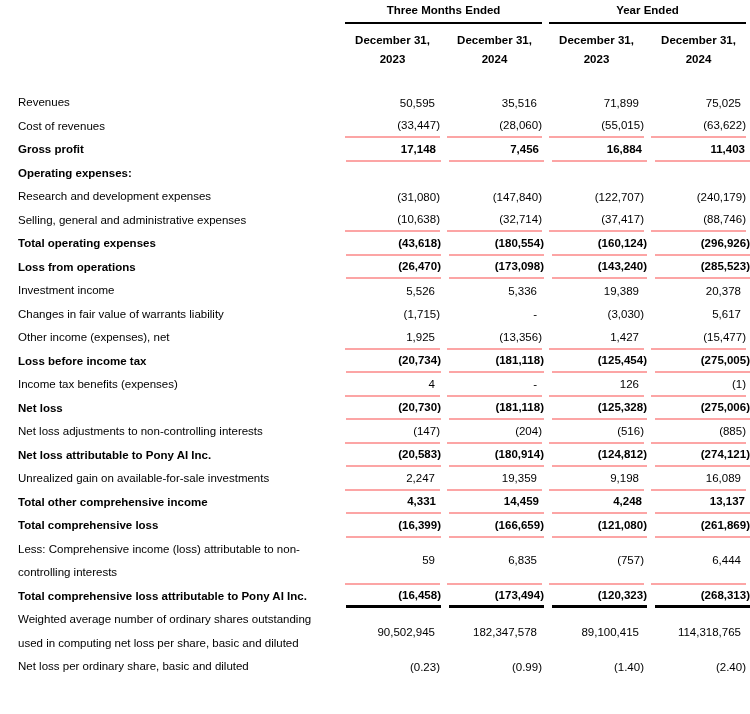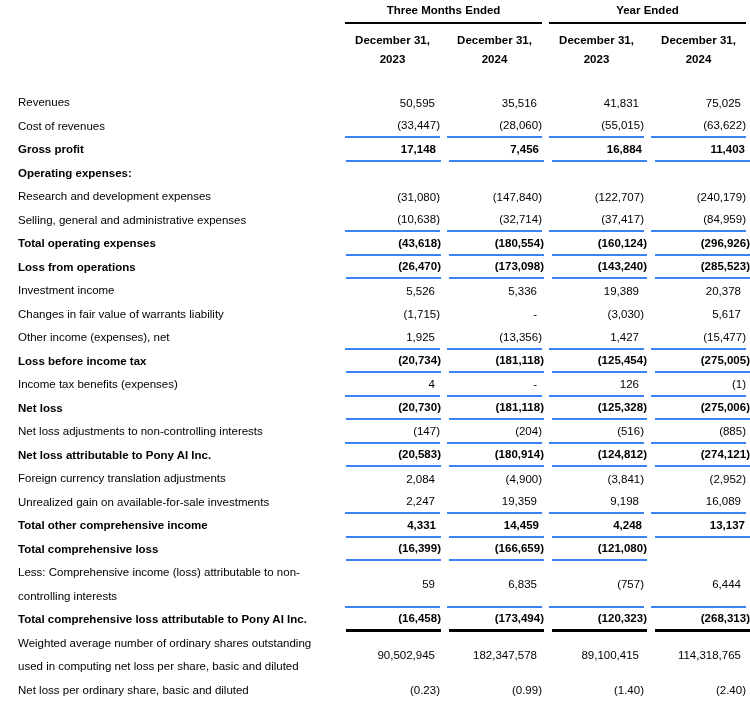--- a/index.html
+++ b/index.html
@@ -40,21 +40,21 @@
     padding-right: 4px;
   }
   .row .num {
     align-self: stretch;
     display: flex;
     align-items: center;
     justify-content: flex-end;
     white-space: nowrap;
   }
   .row.bold { font-weight: bold; gap: 8px; }
-  .row.rule-single .num { border-bottom: 2px solid #3b82f6; }
+  .row.rule-single .num { border-bottom: 2px solid #fca5a5; }
   .row.rule-thick  .num { border-bottom: 3px solid #000; }
   .num .val.np { padding-right: 5px; } 
 </style>
 </head>
 <body>
 
 <div class="sheet">
 
   <div class="grid-row groups">
     <div></div>
@@ -87,21 +87,21 @@
 
   <div class="grid-row row">
         <div class="lbl">Revenues</div>
         <div class="num">
           <span class="val np">50,595</span>
         </div>
         <div class="num">
           <span class="val np">35,516</span>
         </div>
         <div class="num">
-          <span class="val np">41,831</span>
+          <span class="val np">71,899</span>
         </div>
         <div class="num">
           <span class="val np">75,025</span>
         </div>
       </div>
       <div class="grid-row row rule-single">
         <div class="lbl">Cost of revenues</div>
         <div class="num">
           <span class="val">(33,447)</span>
         </div>
@@ -157,21 +157,21 @@
         <div class="num">
           <span class="val">(10,638)</span>
         </div>
         <div class="num">
           <span class="val">(32,714)</span>
         </div>
         <div class="num">
           <span class="val">(37,417)</span>
         </div>
         <div class="num">
-          <span class="val">(84,959)</span>
+          <span class="val">(88,746)</span>
         </div>
       </div>
       <div class="grid-row row bold rule-single">
         <div class="lbl">Total operating expenses</div>
         <div class="num">
           <span class="val">(43,618)</span>
         </div>
         <div class="num">
           <span class="val">(180,554)</span>
         </div>
@@ -310,35 +310,20 @@
         <div class="num">
           <span class="val">(180,914)</span>
         </div>
         <div class="num">
           <span class="val">(124,812)</span>
         </div>
         <div class="num">
           <span class="val">(274,121)</span>
         </div>
       </div>
-      <div class="grid-row row">
-        <div class="lbl">Foreign currency translation adjustments</div>
-        <div class="num">
-          <span class="val np">2,084</span>
-        </div>
-        <div class="num">
-          <span class="val">(4,900)</span>
-        </div>
-        <div class="num">
-          <span class="val">(3,841)</span>
-        </div>
-        <div class="num">
-          <span class="val">(2,952)</span>
-        </div>
-      </div>
       <div class="grid-row row rule-single">
         <div class="lbl">Unrealized gain on available-for-sale investments</div>
         <div class="num">
           <span class="val np">2,247</span>
         </div>
         <div class="num">
           <span class="val np">19,359</span>
         </div>
         <div class="num">
           <span class="val np">9,198</span>
@@ -365,20 +350,23 @@
       <div class="grid-row row bold rule-single">
         <div class="lbl">Total comprehensive loss</div>
         <div class="num">
           <span class="val">(16,399)</span>
         </div>
         <div class="num">
           <span class="val">(166,659)</span>
         </div>
         <div class="num">
           <span class="val">(121,080)</span>
+        </div>
+        <div class="num">
+          <span class="val">(261,869)</span>
         </div>
       </div>
       <div class="grid-row row rule-single">
         <div class="lbl">Less: Comprehensive income (loss) attributable to non-controlling interests</div>
         <div class="num">
           <span class="val np">59</span>
         </div>
         <div class="num">
           <span class="val np">6,835</span>
         </div>

